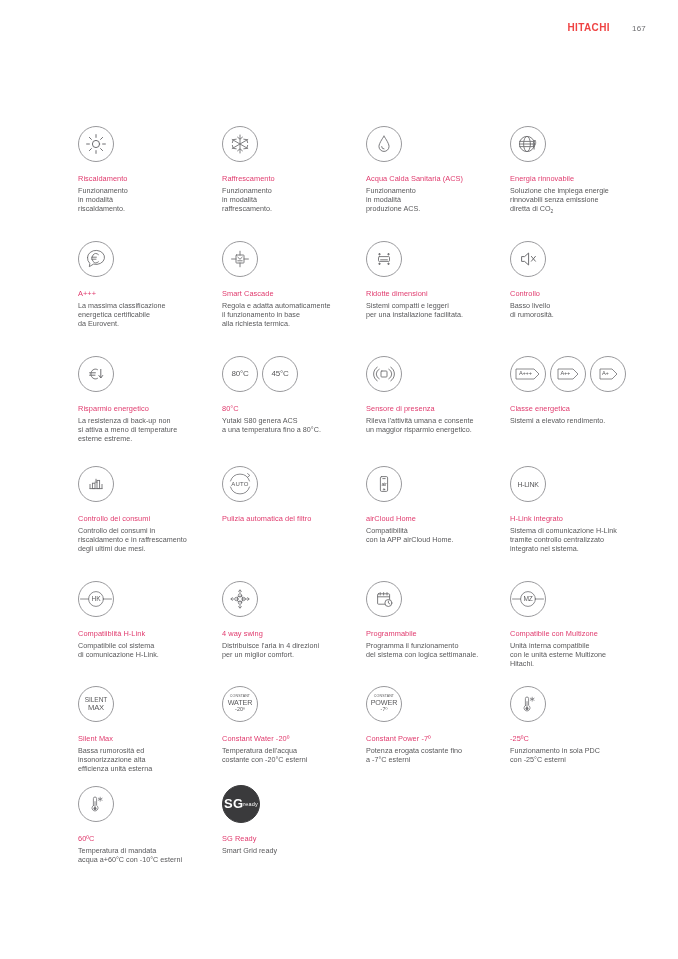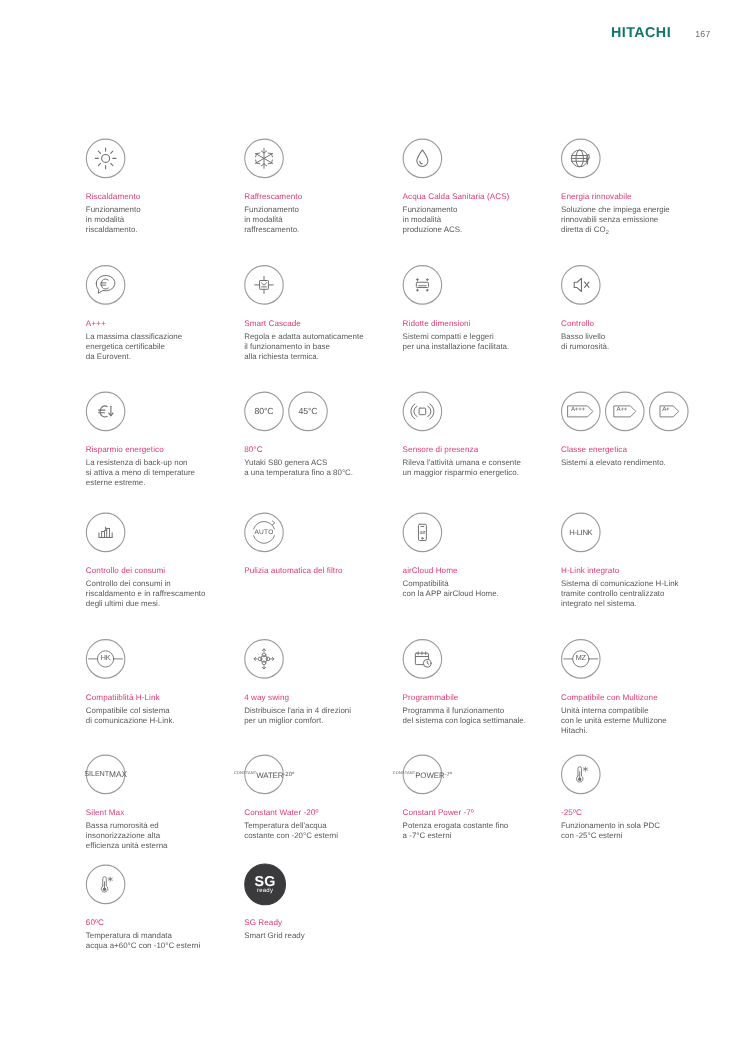--- a/index.html
+++ b/index.html
@@ -27,23 +27,23 @@
     position: absolute;
     top: 22px;
     right: 32px;
     display: flex;
     align-items: baseline;
     gap: 22px;
   }
   .brand-logo {
     font-family: "Liberation Sans", sans-serif;
     font-weight: bold;
-    font-size: 13px;
+    font-size: 10px;
     letter-spacing: 0.4px;
-    color: #0f766e;
+    color: #ef4444;
     padding-left: 12px;
   }
   .page-number {
     font-size: 8px;
     color: #6d6d70;
     letter-spacing: 0.2px;
   }
 
   
   .feature-grid {
@@ -94,39 +94,38 @@
     font-size: 8px;
     color: #58585a;
     line-height: 1;
     letter-spacing: -0.2px;
   }
   .icon-circle.filled {
     background: #3a3a3c;
     border-color: #3a3a3c;
     width: 38px;
     height: 38px;
-    flex-direction: column;
     gap: 0px;
   }
   .icon-circle.filled .sg-main {
     color: #ffffff;
     font-size: 13px;
     font-weight: bold;
     line-height: 12px;
     letter-spacing: 0.2px;
   }
   .icon-circle.filled .sg-sub {
     color: #ffffff;
     font-size: 5.5px;
     line-height: 7px;
     letter-spacing: 0.2px;
   }
   .badge-stack {
     display: flex;
-    flex-direction: row;
+    flex-direction: column;
     align-items: center;
     justify-content: center;
     line-height: 1;
   }
   .badge-stack .b-small {
     font-size: 3.6px;
     letter-spacing: 0.1px;
     color: #58585a;
     text-transform: uppercase;
   }

